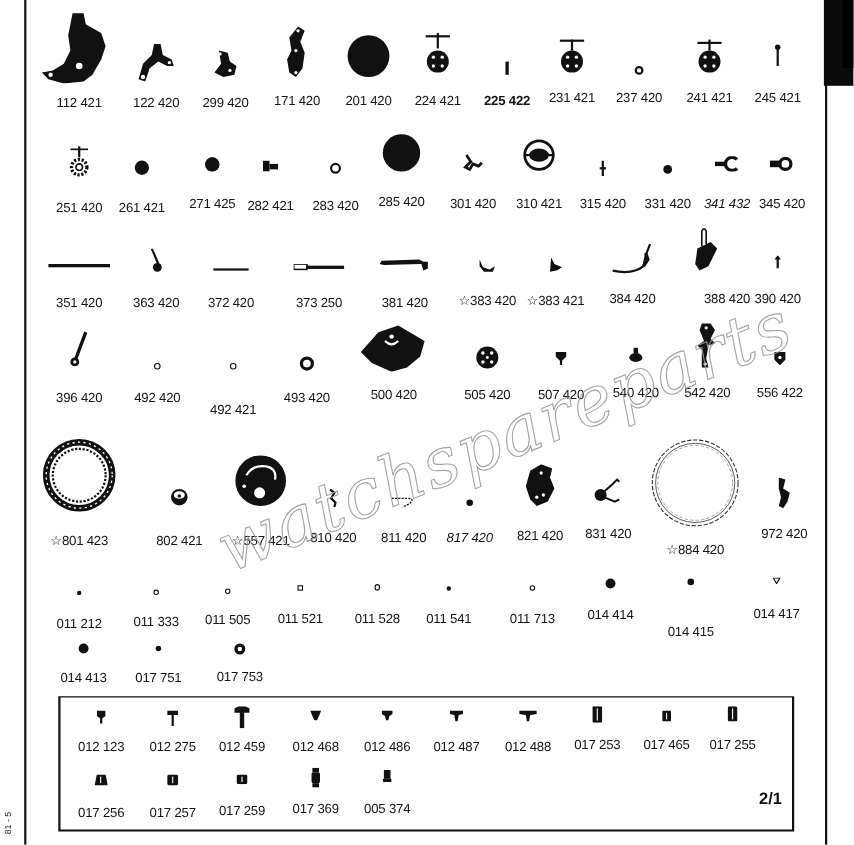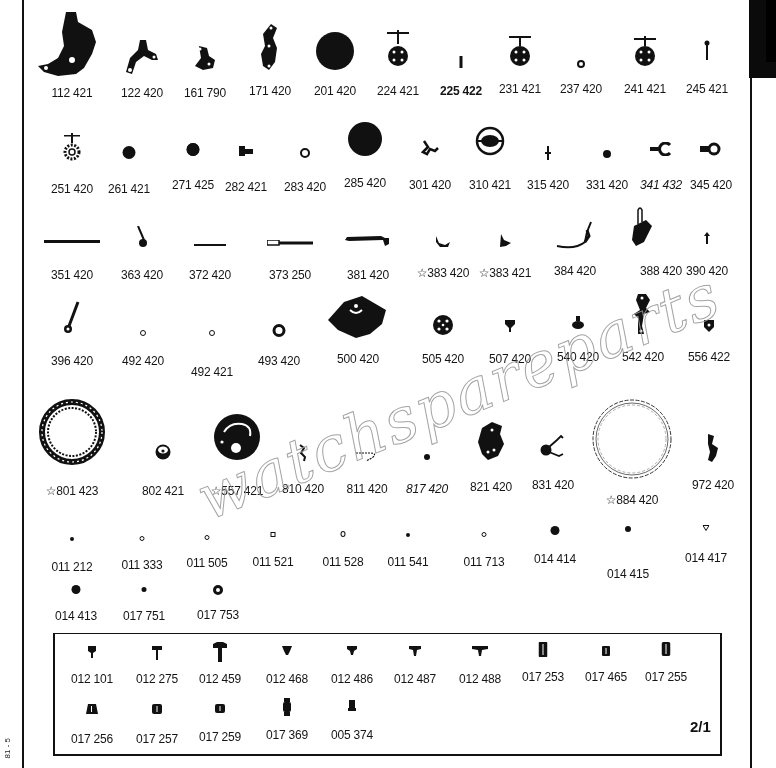--- a/index.html
+++ b/index.html
@@ -46,21 +46,21 @@
         <circle cx="32" cy="21" r="1.5" fill="#fff"></circle>
     </svg>
     <div class="lbl" style="top:56px;">122 420</div>
   </div>
   <div class="part" style="left:160px;top:30px;">
     <svg class="ico" style="top:14px;" width="24" height="28" viewBox="0 0 24 28">
       <path d="M6 2 L14 4 L16 12 L22 16 L20 24 L10 26 L2 22 L8 14 Z" fill="#111"></path>
       <circle cx="7" cy="5" r="1.5" fill="#fff"></circle>
         <circle cx="16" cy="20" r="1.5" fill="#fff"></circle>
     </svg>
-    <div class="lbl" style="top:56px;">161 790</div>
+    <div class="lbl" style="top:56px;">299 420</div>
   </div>
   <div class="part" style="left:225px;top:22px;">
     <svg class="ico" style="top:0;" width="22" height="50" viewBox="0 0 22 50">
       <path d="M12 2 L18 6 L14 16 L18 26 L16 40 L10 48 L4 44 L2 32 L6 24 L4 12 Z" fill="#111"></path>
       <circle cx="12" cy="6" r="1.5" fill="#fff"></circle>
         <circle cx="10" cy="24" r="1.5" fill="#fff"></circle>
         <circle cx="10" cy="44" r="1.5" fill="#fff"></circle>
     </svg>
     <div class="lbl" style="top:62px;">171 420</div>
   </div>
@@ -448,21 +448,21 @@
   <div class="part" style="left:173px;top:585px;">
     <div class="ico" style="top:0;width:4px;height:4px;border:3px solid #111;border-radius:50%;"></div>
     <div class="lbl" style="top:23px;">017 753</div>
   </div>
 
   <div class="sub-box">
     <div class="part" style="left:-8px;top:8px;">
       <svg class="ico" style="top:4px;" width="8" height="12" viewBox="0 0 8 12">
           <path d="M0 0 L8 0 L8 5 L5 7 L5 12 L3 12 L3 7 L0 5 Z" fill="#111"></path>
         </svg>
-      <div class="lbl" style="top:30px;">012 101</div>
+      <div class="lbl" style="top:30px;">012 123</div>
     </div>
     <div class="part" style="left:57px;top:8px;">
       <svg class="ico" style="top:4px;" width="10" height="14" viewBox="0 0 10 14">
           <path d="M0 0 L10 0 L10 4 L6 4 L6 14 L4 14 L4 4 L0 4 Z" fill="#111"></path>
         </svg>
       <div class="lbl" style="top:30px;">012 275</div>
     </div>
     <div class="part" style="left:120px;top:8px;">
       <svg class="ico" style="top:0;" width="14" height="20" viewBox="0 0 14 20">
           <path d="M0 2 L4 0 L10 0 L14 2 L14 6 L9 6 L9 20 L5 20 L5 6 L0 6 Z" fill="#111"></path>

